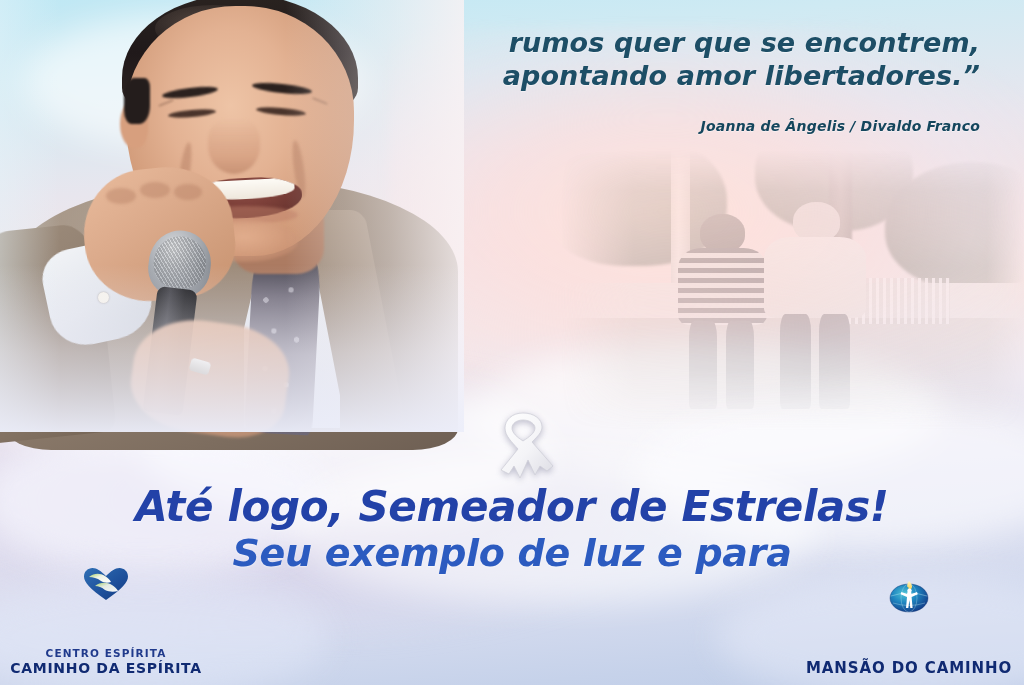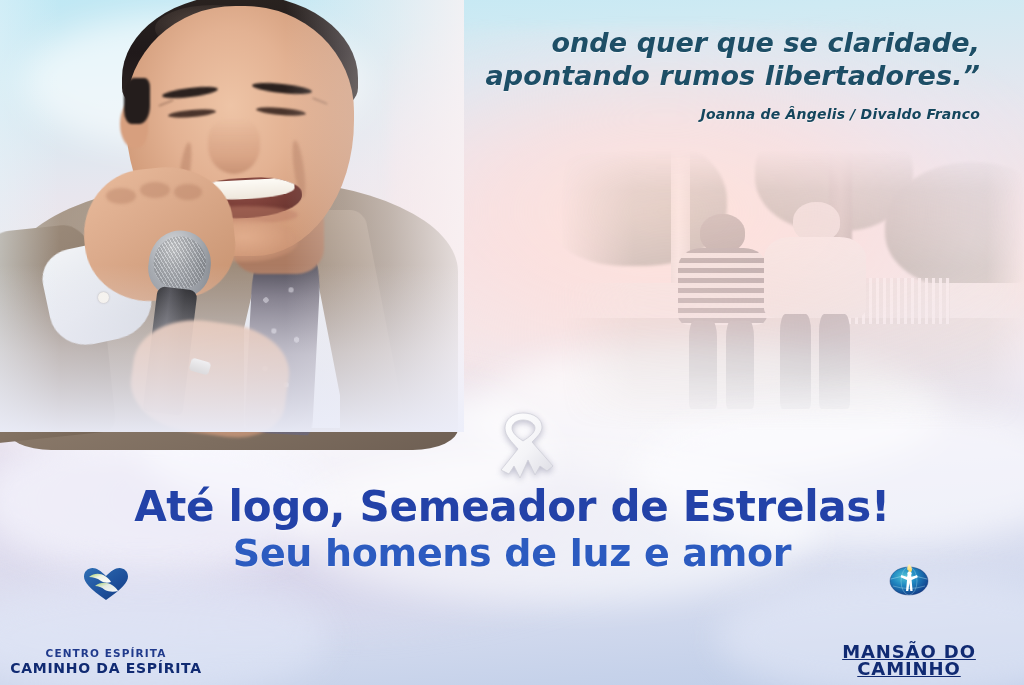--- a/index.html
+++ b/index.html
@@ -391,21 +391,21 @@
     font-style: italic;
     font-weight: 700;
     font-size: 27px;
     line-height: 33px;
     letter-spacing: 0.1px;
     color: #1d4e66;
     white-space: nowrap;
     text-shadow: 0 1px 1px rgba(255,255,255,0.55);
   }
   .quote-attr {
-    margin-top: 14px;
+    margin-top: 26px;
     font-style: italic;
     font-weight: 700;
     font-size: 14px;
     letter-spacing: 0.2px;
     color: #14465d;
     text-shadow: 0 1px 1px rgba(255,255,255,0.5);
   }
 
   
   .ribbon {
@@ -418,20 +418,21 @@
   }
 
   
   .headline {
     position: absolute;
     left: 0; right: 0;
     top: 486px;
     text-align: center;
   }
   .hl {
+    font-style: italic;
     font-weight: 700;
     line-height: 1.0;
     white-space: nowrap;
     letter-spacing: -0.3px;
   }
   .hl-1 { font-size: 42px; color: #2342a8; text-shadow: 0 1px 2px rgba(255,255,255,0.45); }
   .hl-2 { font-size: 38px; color: #2c5bc0; margin-top: 6px; text-shadow: 0 1px 2px rgba(255,255,255,0.45); }
   .hl-3 { font-size: 38px; color: #2f86c4; margin-top: 6px; text-shadow: 0 1px 2px rgba(255,255,255,0.45); }
 
   
@@ -458,21 +459,21 @@
     line-height: 13px;
     margin-top: 46px;
   }
   .logo-l2 {
     font-size: 14px;
     font-weight: 700;
     letter-spacing: 0.7px;
     color: #102a72;
     line-height: 17px;
   }
-  .logo-right .logo-l2 { font-size: 18px; letter-spacing: 0.9px; text-decoration: underline; }
+  .logo-right .logo-l2 { font-size: 15px; letter-spacing: 0.9px; }
 </style>
 </head>
 <body>
 
 <div id="stage">
 
   <div class="bg-base"></div>
   <div class="bg-warmglow"></div>
   <div class="bg-lavender"></div>
 
@@ -553,22 +554,22 @@
       <div class="pt-mic-head"></div>
       <div class="pt-mic-body"></div>
     </div>
     <div class="pt-hand2"></div>
     <div class="pt-ring"></div>
 
     <div class="portrait-fade"></div>
   </div>
 
   <div class="quote">
-    <div class="quote-line">onde quer que se claridade,</div>
-    <div class="quote-line">apontando rumos libertadores.”</div>
+    <div class="quote-line">rumos quer que se encontrem,</div>
+    <div class="quote-line">apontando amor libertadores.”</div>
     <div class="quote-attr">Joanna de Ângelis / Divaldo Franco</div>
   </div>
 
   <div class="ribbon">
     <svg viewBox="0 0 72 76" width="72" height="76" aria-hidden="true">
       <defs>
         <linearGradient id="ribg" x1="0" y1="0" x2="1" y2="1">
           <stop offset="0%" stop-color="#ffffff"></stop>
           <stop offset="55%" stop-color="#f4f4f7"></stop>
           <stop offset="100%" stop-color="#dcdce4"></stop>
@@ -578,21 +579,21 @@
                L14 62 L22 66 L27 58 L33 70 L41 52
                L48 67 L53 58 L60 63 L66 58 L45 34
                C51 28 55 24 55 19 C55 11 47 5 36 5 Z
                M36 12 C43 12 48 16 48 20 C48 25 42 29 36 33
                C30 29 25 25 25 20 C25 16 29 12 36 12 Z" fill="url(#ribg)" stroke="#cfcfd8" stroke-width="0.8"></path>
     </svg>
   </div>
 
   <div class="headline">
     <div class="hl hl-1">Até logo, Semeador de Estrelas!</div>
-    <div class="hl hl-2">Seu homens de luz e amor</div>
+    <div class="hl hl-2">Seu exemplo de luz e para</div>
   </div>
 
   <div class="logo-left">
     <svg class="logo-mark" width="46" height="34" viewBox="0 0 46 34" aria-hidden="true">
       <defs>
         <linearGradient id="hrt" x1="0" y1="0" x2="1" y2="1">
           <stop offset="0%" stop-color="#2f6fb5"></stop>
           <stop offset="60%" stop-color="#1d4f9a"></stop>
           <stop offset="100%" stop-color="#153b7d"></stop>
         </linearGradient>

